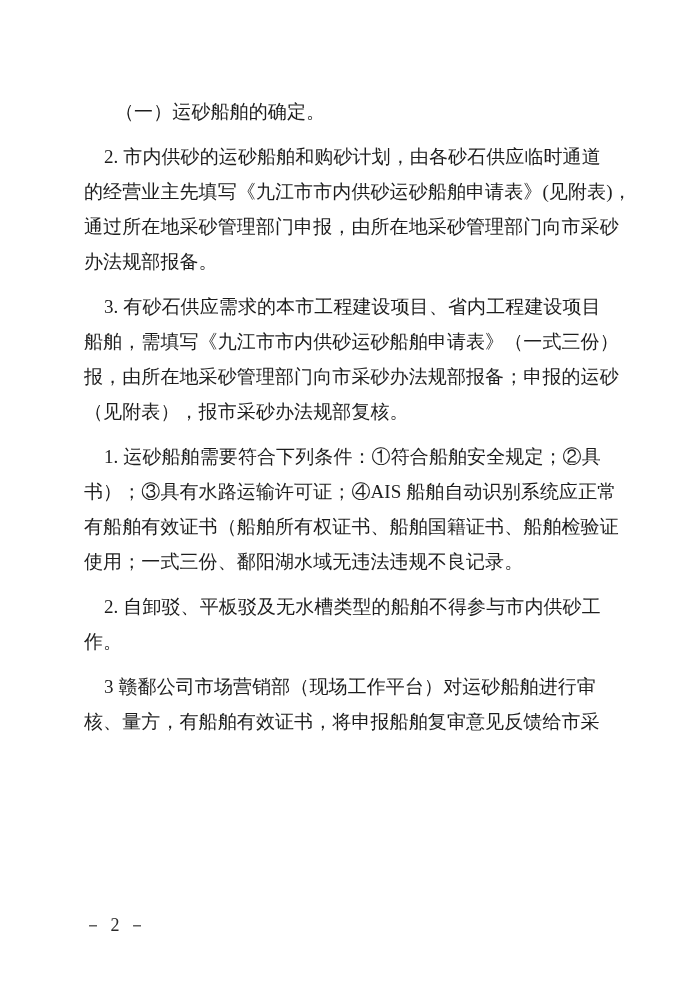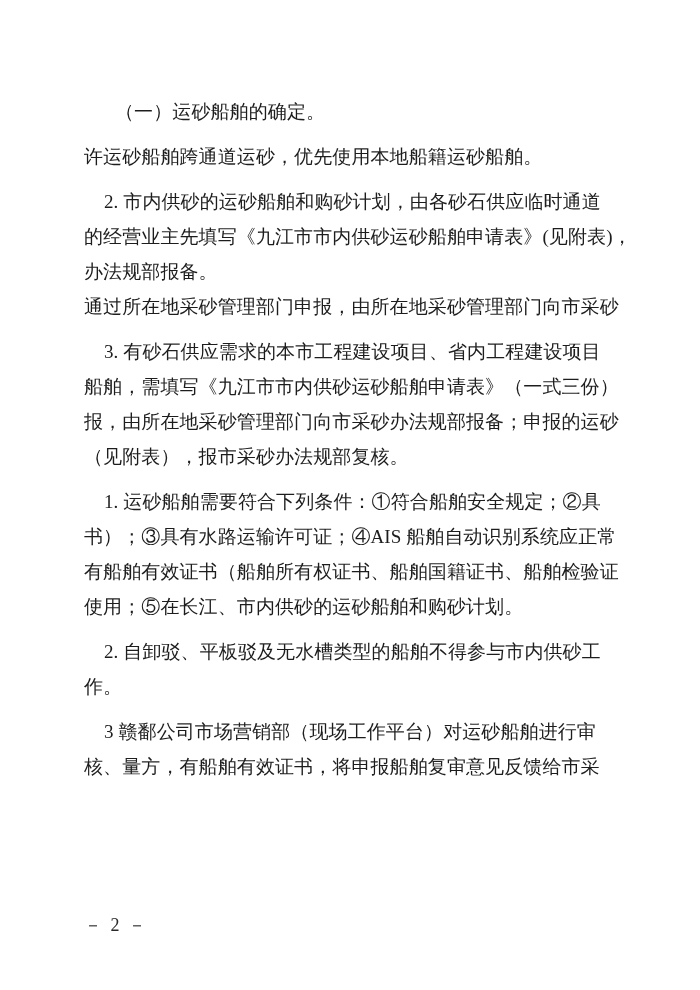--- a/index.html
+++ b/index.html
@@ -50,43 +50,42 @@
 <body>
 
 <div class="page">
   <div class="doc-body">
 
     <div class="para">
       <div class="ln ind-s">（一）运砂船舶的确定。</div>
     </div>
 
     <div class="para">
-      <div class="ln">许运砂船舶跨通道运砂，优先使用本地船籍运砂船舶。</div>
     </div>
 
     <div class="para">
       <div class="ln ind-n">2. 市内供砂的运砂船舶和购砂计划，由各砂石供应临时通道</div>
       <div class="ln">的经营业主先填写《九江市市内供砂运砂船舶申请表》(见附表)，</div>
+      <div class="ln">通过所在地采砂管理部门申报，由所在地采砂管理部门向市采砂</div>
       <div class="ln">办法规部报备。</div>
-      <div class="ln">通过所在地采砂管理部门申报，由所在地采砂管理部门向市采砂</div>
     </div>
 
     <div class="para">
       <div class="ln ind-n">3. 有砂石供应需求的本市工程建设项目、省内工程建设项目</div>
       <div class="ln">船舶，需填写《九江市市内供砂运砂船舶申请表》（一式三份）</div>
       <div class="ln">报，由所在地采砂管理部门向市采砂办法规部报备；申报的运砂</div>
       <div class="ln">（见附表），报市采砂办法规部复核。</div>
     </div>
 
 
     <div class="para">
       <div class="ln ind-n">1. 运砂船舶需要符合下列条件：①符合船舶安全规定；②具</div>
       <div class="ln">书）；③具有水路运输许可证；④AIS 船舶自动识别系统应正常</div>
       <div class="ln">有船舶有效证书（船舶所有权证书、船舶国籍证书、船舶检验证</div>
-      <div class="ln">使用；⑤在长江、市内供砂的运砂船舶和购砂计划。</div>
+      <div class="ln">使用；一式三份、鄱阳湖水域无违法违规不良记录。</div>
     </div>
 
     <div class="para">
       <div class="ln ind-n">2. 自卸驳、平板驳及无水槽类型的船舶不得参与市内供砂工</div>
       <div class="ln">作。</div>
     </div>
 
     <div class="para">
       <div class="ln ind-n">3 赣鄱公司市场营销部（现场工作平台）对运砂船舶进行审</div>
       <div class="ln">核、量方，有船舶有效证书，将申报船舶复审意见反馈给市采</div>

